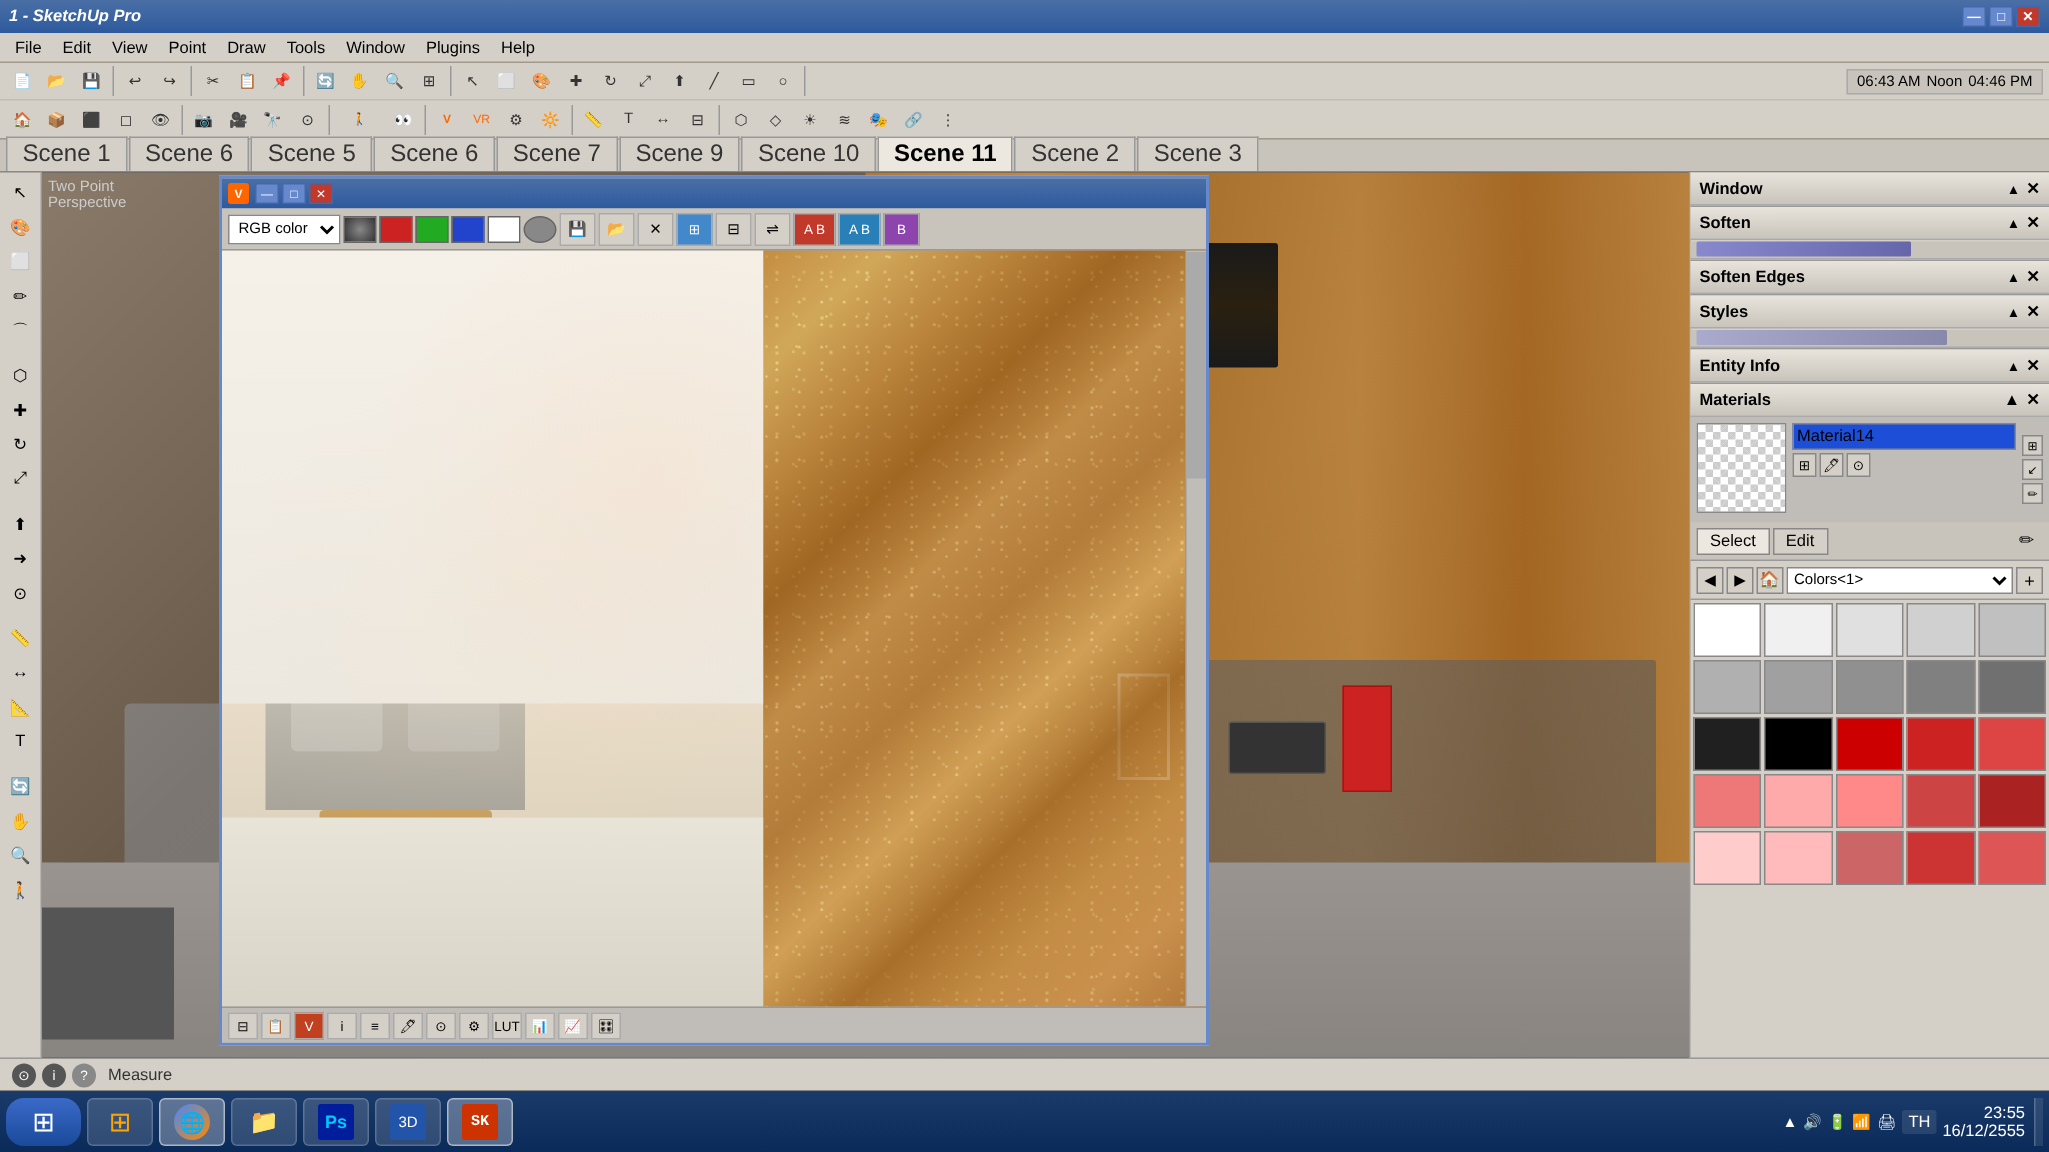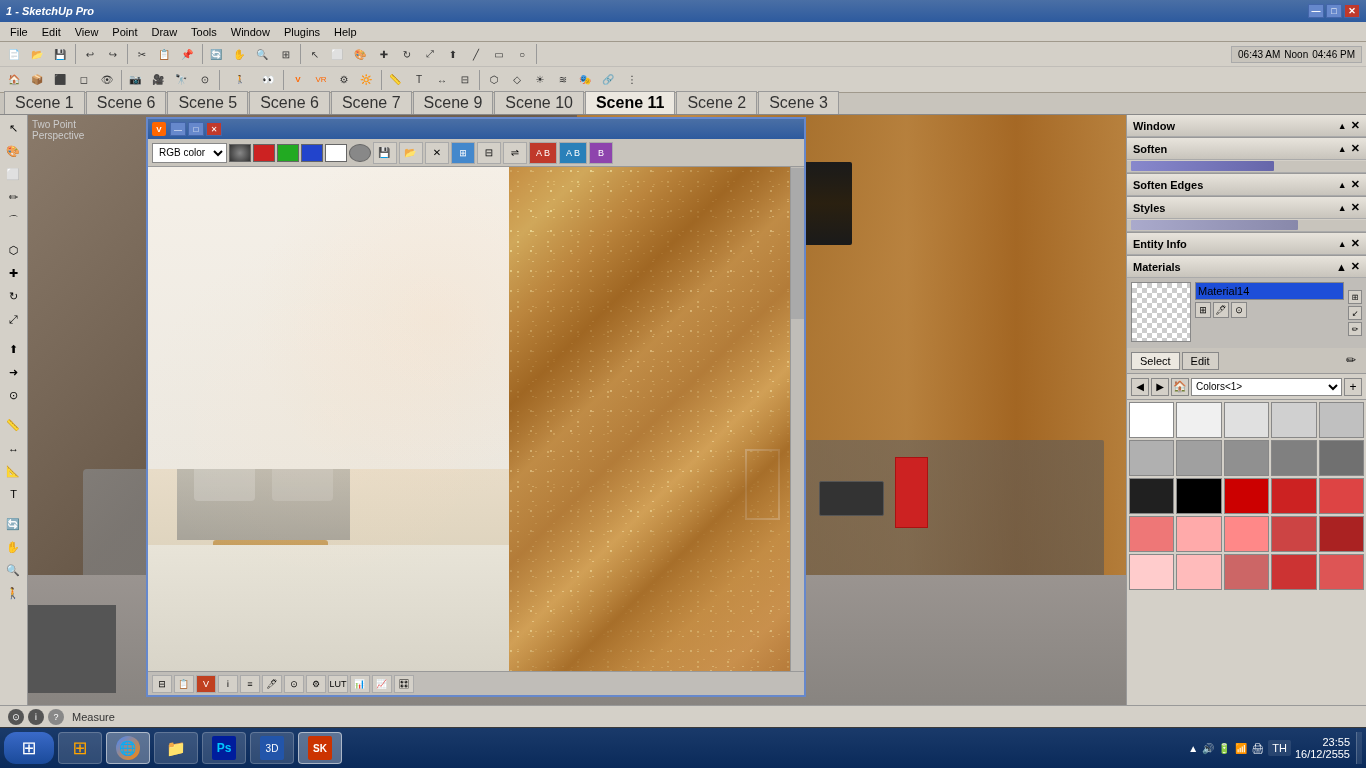--- a/index.html
+++ b/index.html
@@ -1076,21 +1076,21 @@
   <div class="taskbar-app">
     <div class="app-icon" style="color:#ffa500;font-size:16px;">📁</div>
   </div>
   <div class="taskbar-app">
     <div class="app-icon" style="background:#001d9c;color:#00c8ff;font-size:12px;font-weight:bold;border-radius:2px;">Ps</div>
   </div>
   <div class="taskbar-app">
     <div class="app-icon" style="background:#2255aa;color:white;font-size:10px;border-radius:2px;">3D</div>
   </div>
   <div class="taskbar-app active">
-    <div class="app-icon" style="background:#cc3300;color:white;font-size:10px;font-weight:bold;border-radius:2px;">SK</div>
+    <div class="app-icon" style="background:#cc3300;color:white;font-size:10px;font-weight:bold;border-radius:2px;font-family:Liberation Mono, monospace;">SK</div>
   </div>
 
   <div class="taskbar-sep"></div>
 
   <div class="taskbar-tray">
     <span style="cursor:pointer;">▲</span>
     <span>🔊</span>
     <span>🔋</span>
     <span>📶</span>
     <span>🖨</span>

